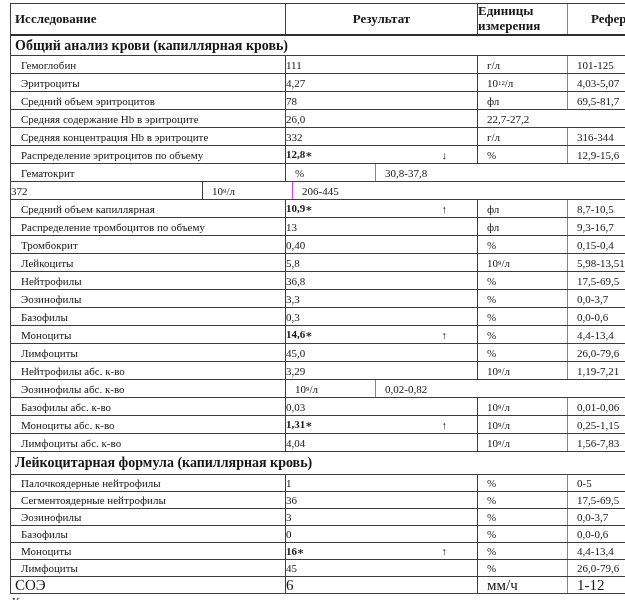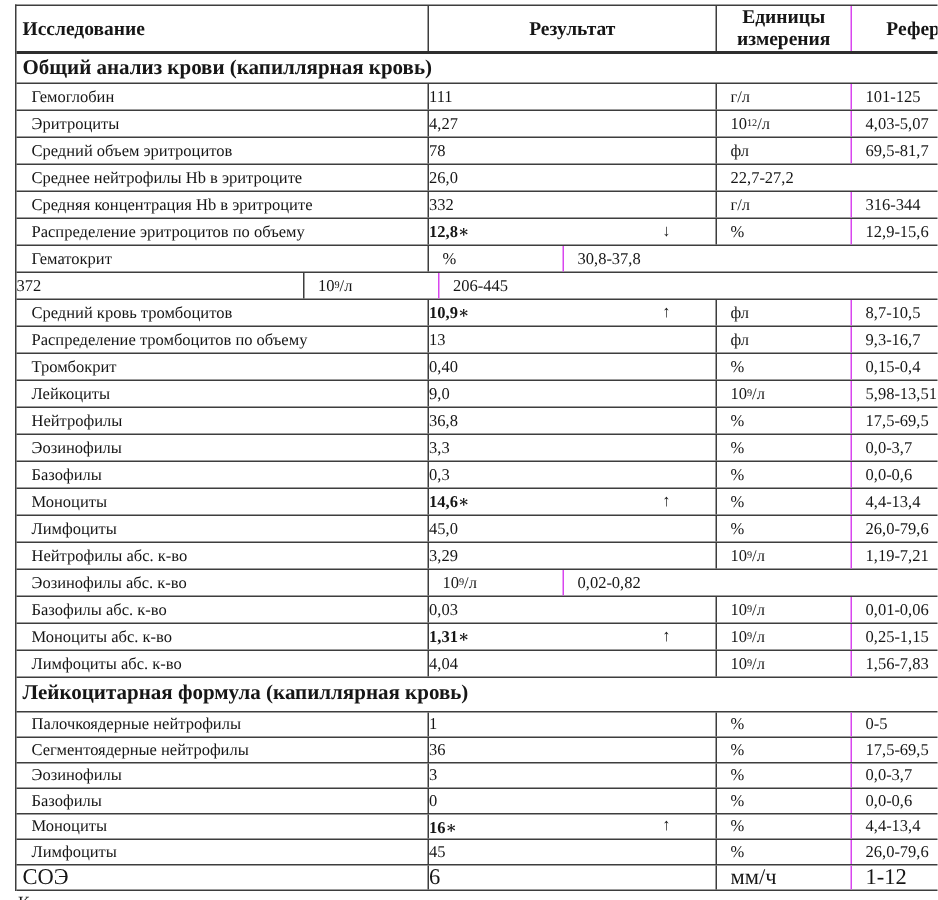--- a/index.html
+++ b/index.html
@@ -20,21 +20,21 @@
     background: #fff;
   }
   .trow { display: flex; border-bottom: 1px solid #3d3d3d; align-items: stretch; }
   .cell { display: flex; align-items: center; overflow: hidden; white-space: nowrap; }
   .c1 { width: 275px; border-right: 1px solid #3d3d3d; padding-left: 10px; }
   .c2 { width: 192px; border-right: 1px solid #3d3d3d; position: relative; justify-content: flex-start; padding-right: 30px; }
   .c3 { width: 90px;  border-right: 1px solid #d946ef; padding-left: 9px; }
   .c4 { flex: 1; padding-left: 9px; }
   .header-row { height: 32px; border-bottom: 2px solid #2e2e2e; font-weight: 700; font-size: 13px; }
   .header-row .c1 { padding-left: 4px; }
-  .hc-center { justify-content: center; text-align: center; padding-left: 0 !important; padding-right: 0 !important; line-height: 1.15; white-space: normal; }
+  .hc-center { justify-content: center; padding-left: 0 !important; padding-right: 0 !important; line-height: 1.15; white-space: normal; }
   .section-row { height: 20px; font-weight: 700; font-size: 14px; padding-left: 4px; align-items: center; }
   .section-row.sh2 { height: 23px; }
   .row { height: 18px; font-size: 11px; }
   .row.s2 { height: 17px; }
   .row.large { height: 17px; font-size: 15px; }
   .row.large .c1 { padding-left: 4px; }
   .result-val.bold { font-weight: 700; }
   .arrow {
     position: absolute; right: 30px; top: 50%;
     transform: translateY(-50%);
@@ -76,21 +76,21 @@
       </div>
       <div class="trow row">
         <div class="cell c1">Средний объем эритроцитов</div>
         <div class="cell c2">
           <span class="result-val">78</span>
         </div>
         <div class="cell c3">фл</div>
         <div class="cell c4">69,5-81,7</div>
       </div>
       <div class="trow row">
-        <div class="cell c1">Среднее нейтрофилы Hb в эритроците</div>
+        <div class="cell c1">Средняя содержание Hb в эритроците</div>
         <div class="cell c2">
           <span class="result-val">26,0</span>
         </div>
         <div class="cell c4">22,7-27,2</div>
       </div>
       <div class="trow row">
         <div class="cell c1">Средняя концентрация Hb в эритроците</div>
         <div class="cell c2">
           <span class="result-val">332</span>
         </div>
@@ -112,21 +112,21 @@
         <div class="cell c4">30,8-37,8</div>
       </div>
       <div class="trow row">
         <div class="cell c2">
           <span class="result-val">372</span>
         </div>
         <div class="cell c3">10<sup>9</sup>/л</div>
         <div class="cell c4">206-445</div>
       </div>
       <div class="trow row">
-        <div class="cell c1">Средний кровь тромбоцитов</div>
+        <div class="cell c1">Средний объем капиллярная</div>
         <div class="cell c2">
           <span class="result-val bold">10,9∗</span>
           <span class="arrow">↑</span>
         </div>
         <div class="cell c3">фл</div>
         <div class="cell c4">8,7-10,5</div>
       </div>
       <div class="trow row">
         <div class="cell c1">Распределение тромбоцитов по объему</div>
         <div class="cell c2">
@@ -139,21 +139,21 @@
         <div class="cell c1">Тромбокрит</div>
         <div class="cell c2">
           <span class="result-val">0,40</span>
         </div>
         <div class="cell c3">%</div>
         <div class="cell c4">0,15-0,4</div>
       </div>
       <div class="trow row">
         <div class="cell c1">Лейкоциты</div>
         <div class="cell c2">
-          <span class="result-val">9,0</span>
+          <span class="result-val">5,8</span>
         </div>
         <div class="cell c3">10<sup>9</sup>/л</div>
         <div class="cell c4">5,98-13,51</div>
       </div>
       <div class="trow row">
         <div class="cell c1">Нейтрофилы</div>
         <div class="cell c2">
           <span class="result-val">36,8</span>
         </div>
         <div class="cell c3">%</div>

